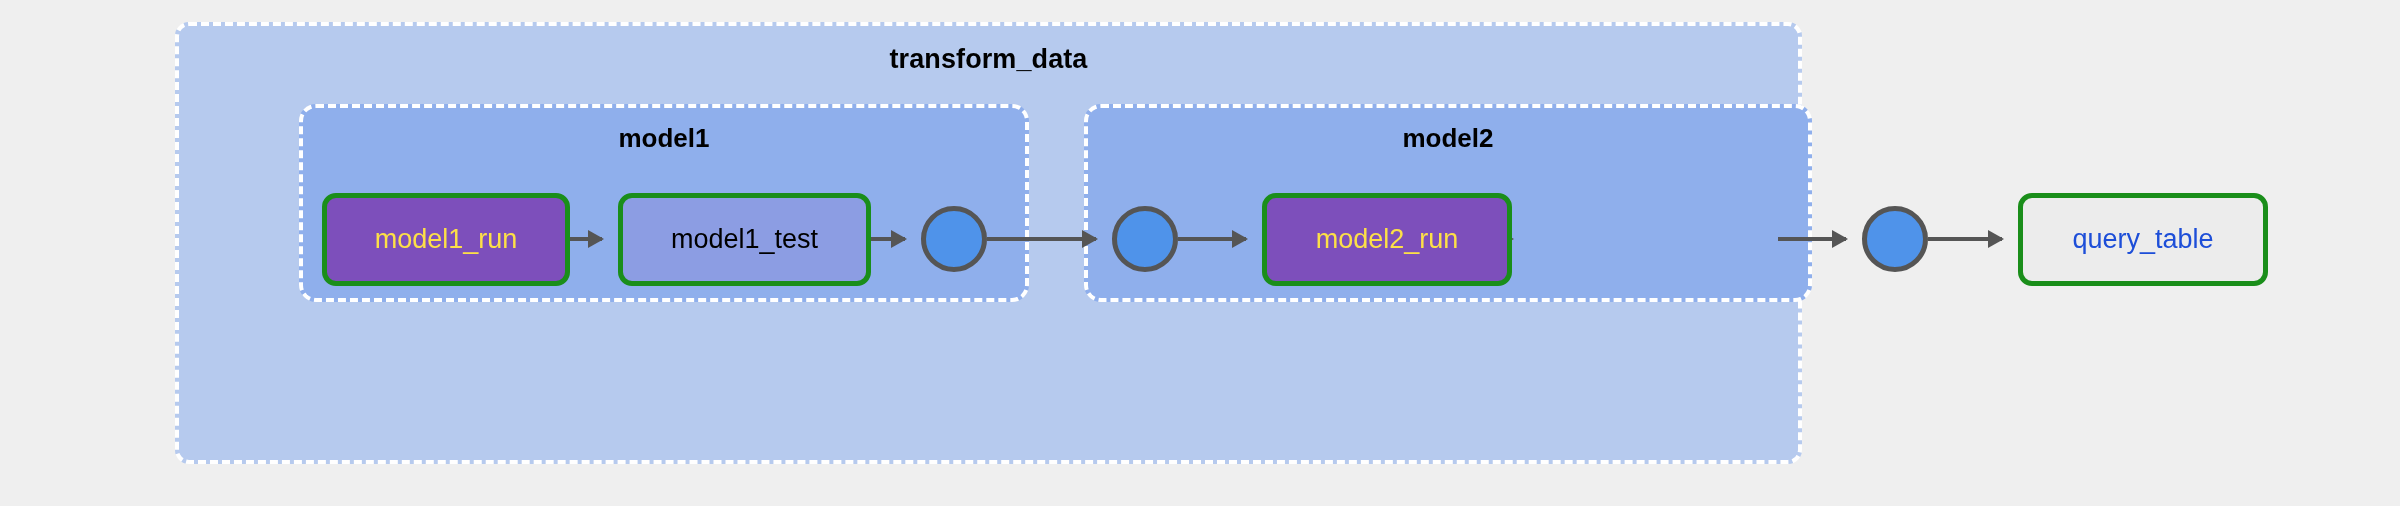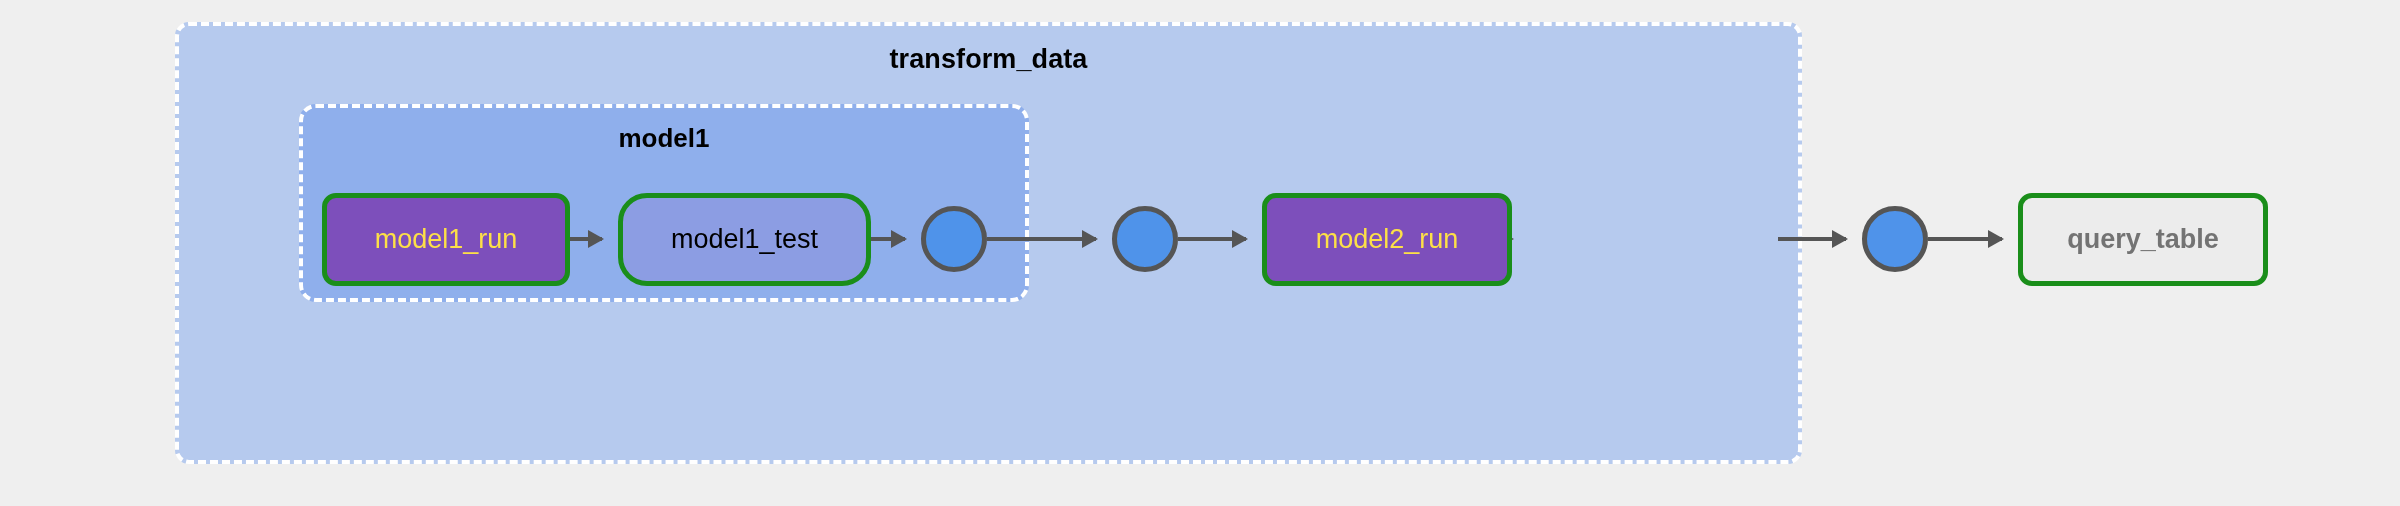--- a/index.html
+++ b/index.html
@@ -88,26 +88,25 @@
   .node.run {
     background: #7d4fbb;
     color: #fde047;
   }
   .node.test {
     background: #8c9de3;
     color: #000000;
   }
   .node.out {
     background: #ececec;
-    color: #737373;
-    font-weight: bold;
+    color: #1d4ed8;
   }
 
   #n-model1-run  { left: 322px;  top: 193px; width: 248px; }
-  #n-model1-test { left: 618px;  top: 193px; width: 253px; border-radius: 29px; }
+  #n-model1-test { left: 618px;  top: 193px; width: 253px; }
   #n-model2-run  { left: 1262px; top: 193px; width: 250px; }
   #n-model2-test { left: 1528px; top: 193px; width: 250px; }
   #n-query-table { left: 2018px; top: 193px; width: 250px; }
 
   
   .circle-node {
     position: absolute;
     width: 66px;
     height: 66px;
     border-radius: 50%;
@@ -157,20 +156,23 @@
 
 <div id="stage">
 
   <div class="cluster-outer">
     <div class="cluster-outer-label">transform_data</div>
 
     <div class="cluster-inner g1" style="left:120px; top:78px; width:730px; height:198px;">
       <div class="cluster-inner-label">model1</div>
     </div>
 
+    <div class="cluster-inner g2" style="left:905px; top:78px; width:728px; height:198px;">
+      <div class="cluster-inner-label">model2</div>
+    </div>
   </div>
 
   <div class="arrow" id="a-1"></div>
   <div class="arrow" id="a-2"></div>
   <div class="arrow" id="a-3"></div>
   <div class="arrow" id="a-4"></div>
   <div class="arrow" id="a-5b"></div>
   <div class="arrow" id="a-6"></div>
   <div class="arrow" id="a-7"></div>
 

